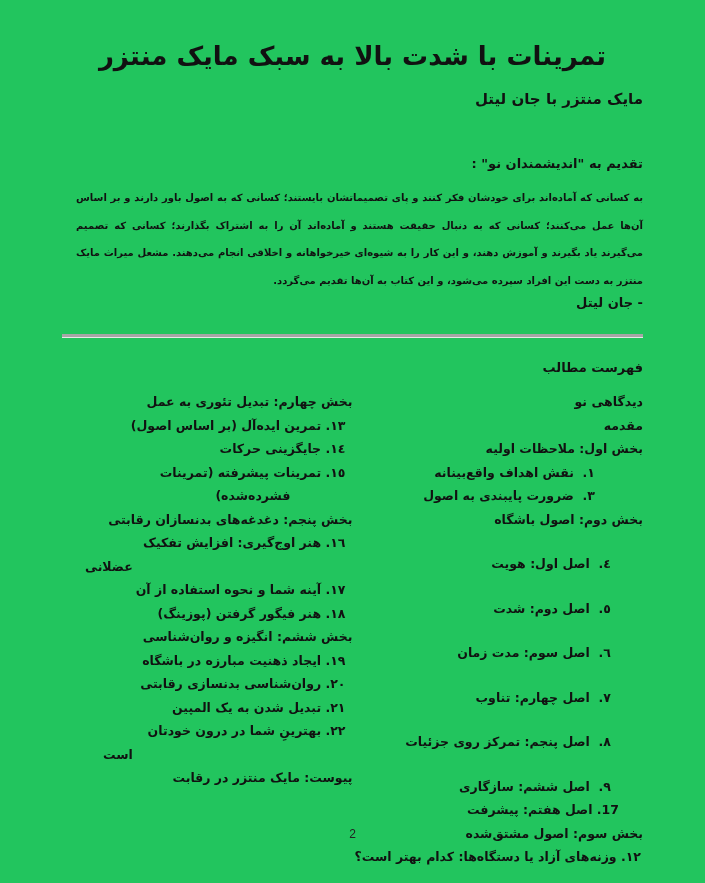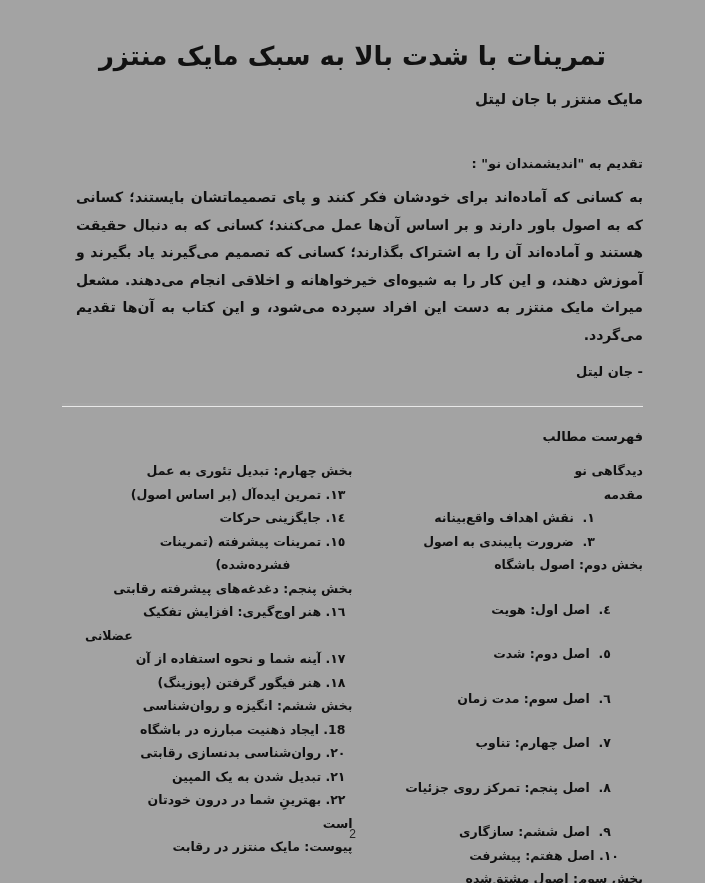--- a/index.html
+++ b/index.html
@@ -1,21 +1,21 @@
 <!DOCTYPE html>
 <html lang="fa" dir="rtl"><head>
 <meta charset="utf-8">
 <style>
   html, body { margin: 0; padding: 0; background: #ffffff; }
   .page {
     position: relative;
     width: 705px;
     height: 883px;
     margin: 0;
-    background: #a3a3a3;
+    background: #22c55e;
     box-sizing: border-box;
     padding: 30px 62px 0 62px;
     direction: rtl;
     font-family: "DejaVu Sans", sans-serif;
     font-weight: bold;
     color: #111111;
     overflow: hidden;
   }
   .book-title {
     margin: 8px 0 0 0;
@@ -31,27 +31,27 @@
     text-align: right;
   }
   .ded-heading {
     margin-top: 46px;
     font-size: 13px;
     line-height: 18px;
     text-align: right;
   }
   .ded-body {
     margin: 11px 0 0 14px;
-    font-size: 14px;
+    font-size: 10px;
     line-height: 27.5px;
     text-align: justify;
     text-align-last: right;
   }
   .ded-sig {
-    margin-top: 14px;
+    margin-top: 0;
     font-size: 13px;
     line-height: 18px;
     text-align: right;
   }
   .divider {
     border: none;
     border-top: 3px solid #a6a6a6;
     border-bottom: 1px solid #e8e8e8;
     margin: 22px 0 0 0;
   }
@@ -73,21 +73,21 @@
     white-space: nowrap;
   }
   .toc-row.section { padding-right: 0; }
   .toc-row.num  { padding-right: 7px;  }  
   .toc-row.num1 { padding-right: 48px; }  
   .toc-row.num2 { padding-right: 32px; margin-top: 21px; }  
   .toc-row.num3 { padding-right: 24px; }  
   .toc-row.num0 { padding-right: 2px;  }  
   .toc-row.contmid  { padding-right: 62px; }                
   .toc-row.contleft  { text-align: left; padding-left: 23px; } 
-  .toc-row.contleft2 { text-align: right; padding-left: 41px; } 
+  .toc-row.contleft2 { text-align: left; padding-left: 41px; } 
   .page-number {
     position: absolute;
     top: 827px;
     left: 0;
     width: 100%;
     text-align: center;
     direction: ltr;
     font-family: "Liberation Sans", sans-serif;
     font-weight: normal;
     font-size: 12px;
@@ -110,46 +110,47 @@
   <div class="ded-sig">- جان لیتل</div>
 
   <hr class="divider">
 
   <div class="toc-heading">فهرست مطالب</div>
 
   <div class="toc">
     <div class="toc-col">
         <div class="toc-row section">دیدگاهی نو</div>
         <div class="toc-row section">مقدمه</div>
+        <div class="toc-row section">بخش اول: ملاحظات اولیه</div>
         <div class="toc-row num1">١.&nbsp; نقش اهداف واقع‌بینانه</div>
         <div class="toc-row num1">٣.&nbsp; ضرورت پایبندی به اصول</div>
         <div class="toc-row section">بخش دوم: اصول باشگاه</div>
         <div class="toc-row num2">٤.&nbsp; اصل اول: هویت</div>
         <div class="toc-row num2">٥.&nbsp; اصل دوم: شدت</div>
         <div class="toc-row num2">٦.&nbsp; اصل سوم: مدت زمان</div>
         <div class="toc-row num2">٧.&nbsp; اصل چهارم: تناوب</div>
         <div class="toc-row num2">٨.&nbsp; اصل پنجم: تمرکز روی جزئیات</div>
         <div class="toc-row num2">٩.&nbsp; اصل ششم: سازگاری</div>
-        <div class="toc-row num3">١٠. اصل هفتم: پیشرفت</div>
+        <div class="toc-row num3">17. اصل هفتم: پیشرفت</div>
         <div class="toc-row section">بخش سوم: اصول مشتق‌شده</div>
         <div class="toc-row num0">١٢. وزنه‌های آزاد یا دستگاه‌ها: کدام بهتر است؟</div>
       </div>
     <div class="toc-col">
         <div class="toc-row section">بخش چهارم: تبدیل تئوری به عمل</div>
         <div class="toc-row num">١٣. تمرین ایده‌آل (بر اساس اصول)</div>
         <div class="toc-row num">١٤. جایگزینی حرکات</div>
         <div class="toc-row num">١٥. تمرینات پیشرفته (تمرینات</div>
         <div class="toc-row contmid">فشرده‌شده)</div>
-        <div class="toc-row section">بخش پنجم: دغدغه‌های پیشرفته رقابتی</div>
+        <div class="toc-row section">بخش پنجم: دغدغه‌های بدنسازان رقابتی</div>
         <div class="toc-row num">١٦. هنر اوج‌گیری: افزایش تفکیک</div>
         <div class="toc-row contleft">عضلانی</div>
         <div class="toc-row num">١٧. آینه شما و نحوه استفاده از آن</div>
         <div class="toc-row num">١٨. هنر فیگور گرفتن (پوزینگ)</div>
         <div class="toc-row section">بخش ششم: انگیزه و روان‌شناسی</div>
-        <div class="toc-row num">18. ایجاد ذهنیت مبارزه در باشگاه</div>
+        <div class="toc-row num">١٩. ایجاد ذهنیت مبارزه در باشگاه</div>
         <div class="toc-row num">٢٠. روان‌شناسی بدنسازی رقابتی</div>
         <div class="toc-row num">٢١. تبدیل شدن به یک المپین</div>
         <div class="toc-row num">٢٢. بهترینِ شما در درون خودتان</div>
         <div class="toc-row contleft2">است</div>
         <div class="toc-row section">پیوست: مایک منتزر در رقابت</div>
       </div>
   </div>
 
   <div class="page-number">2</div>
 

